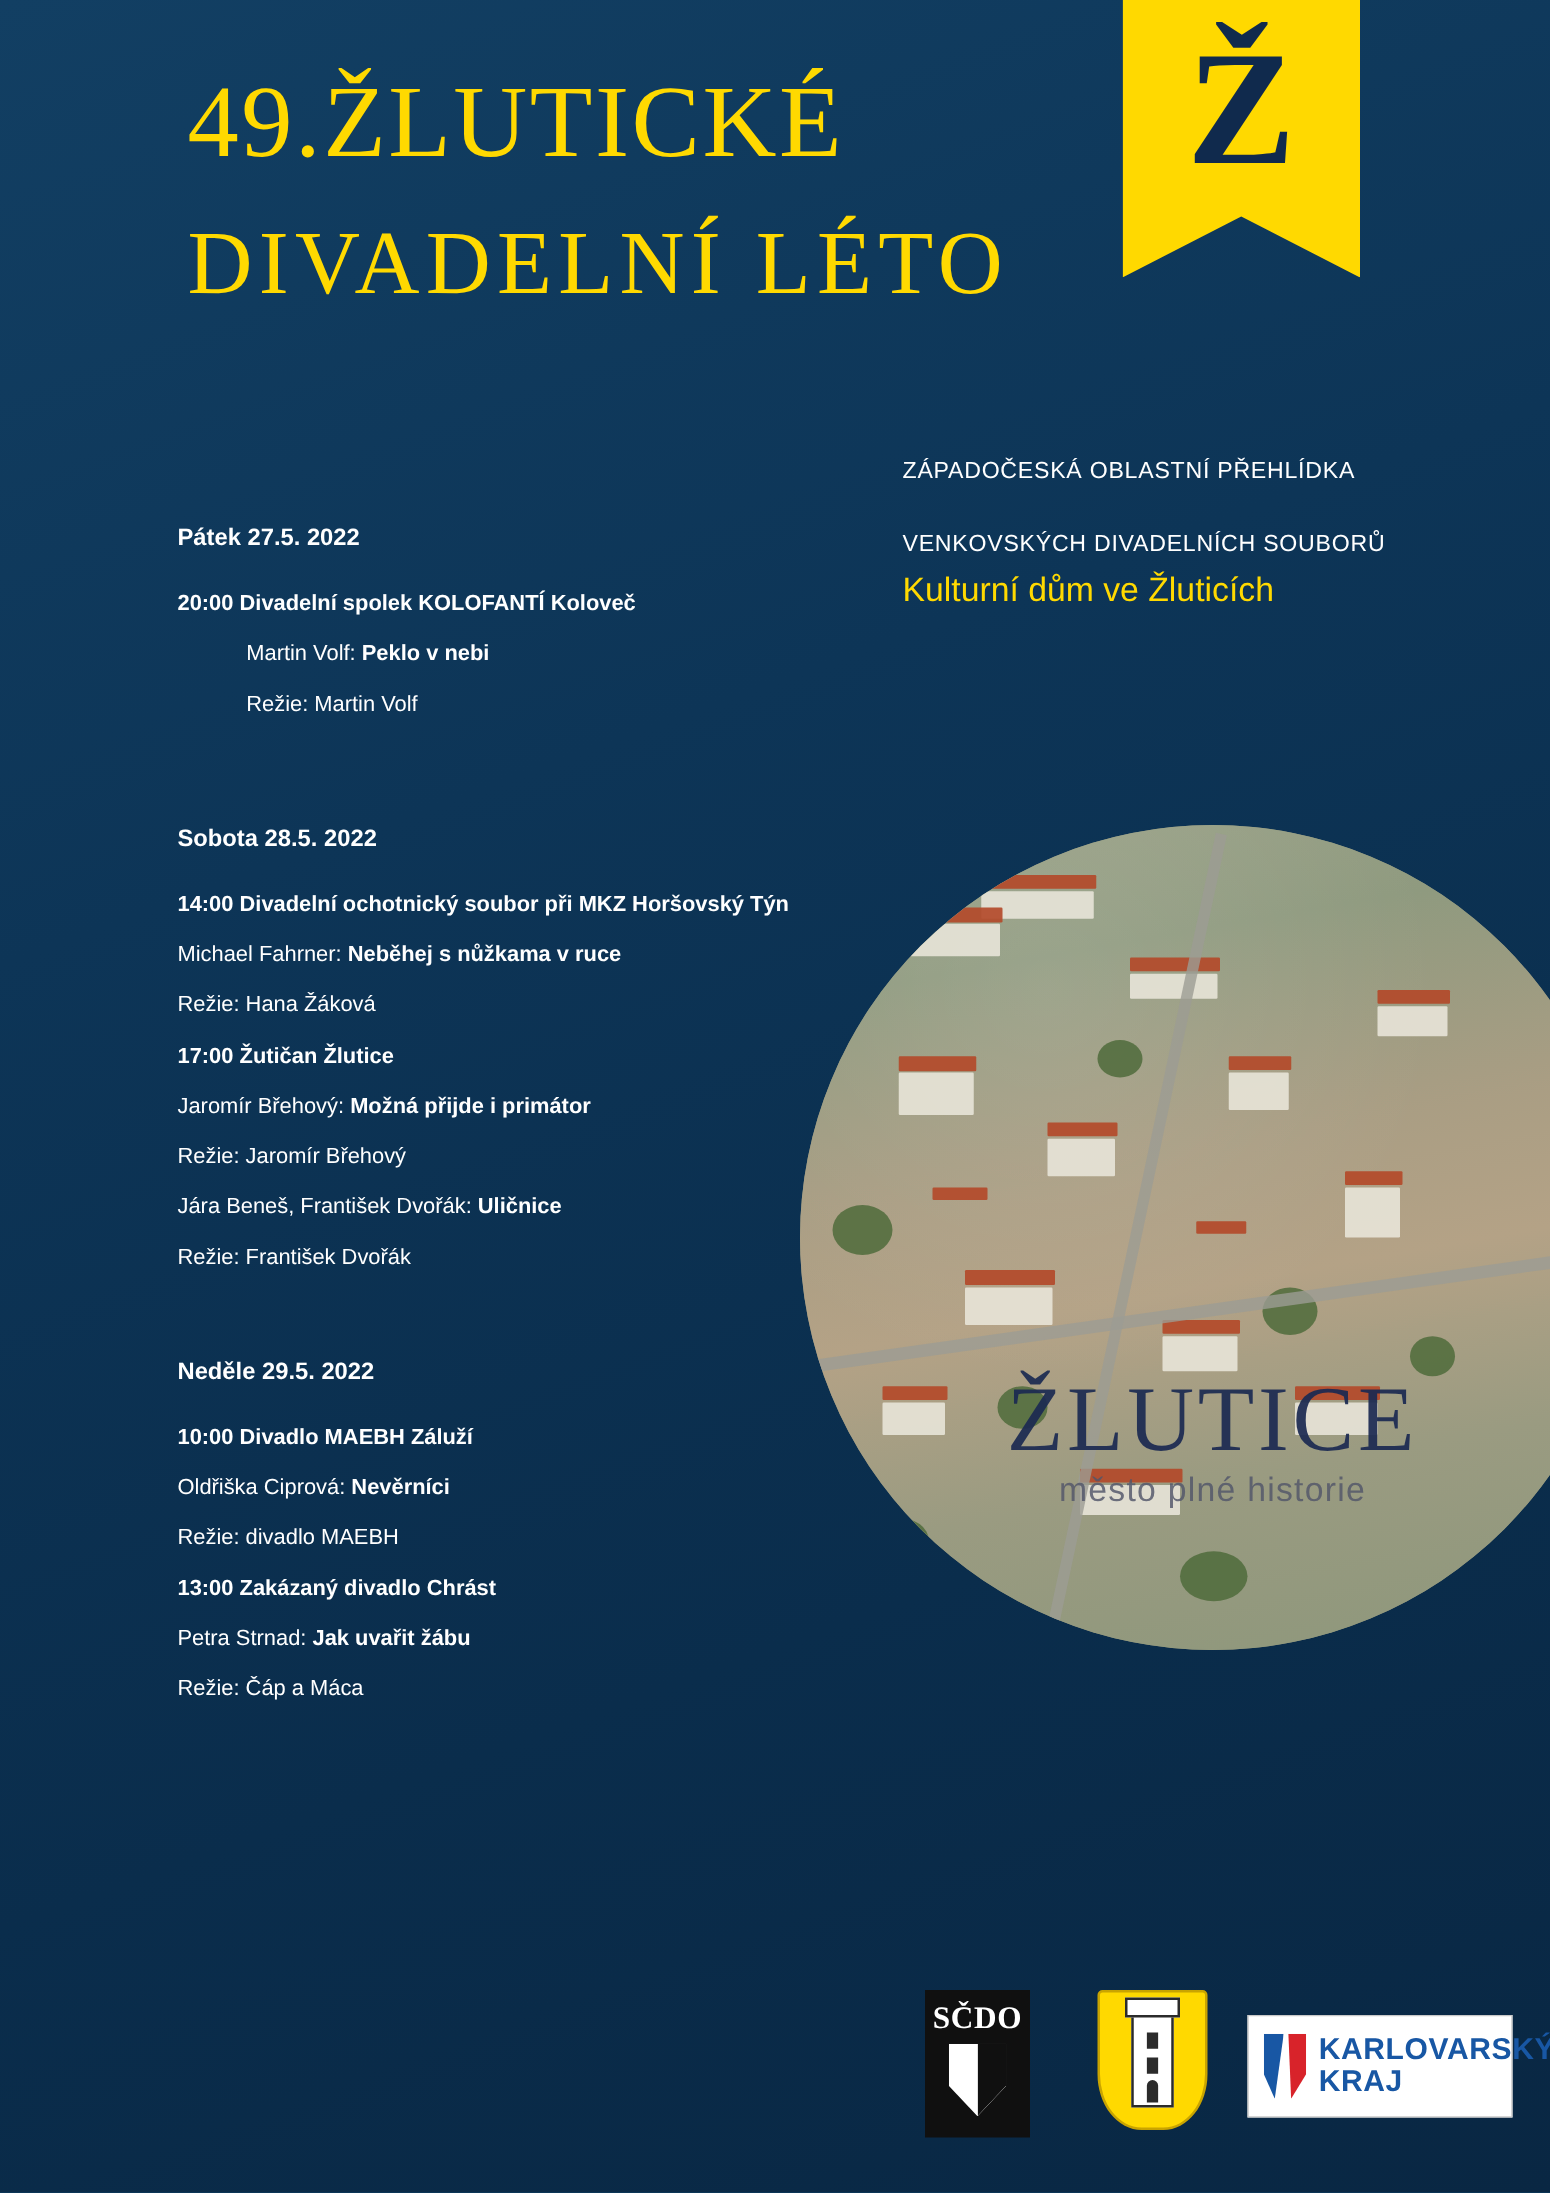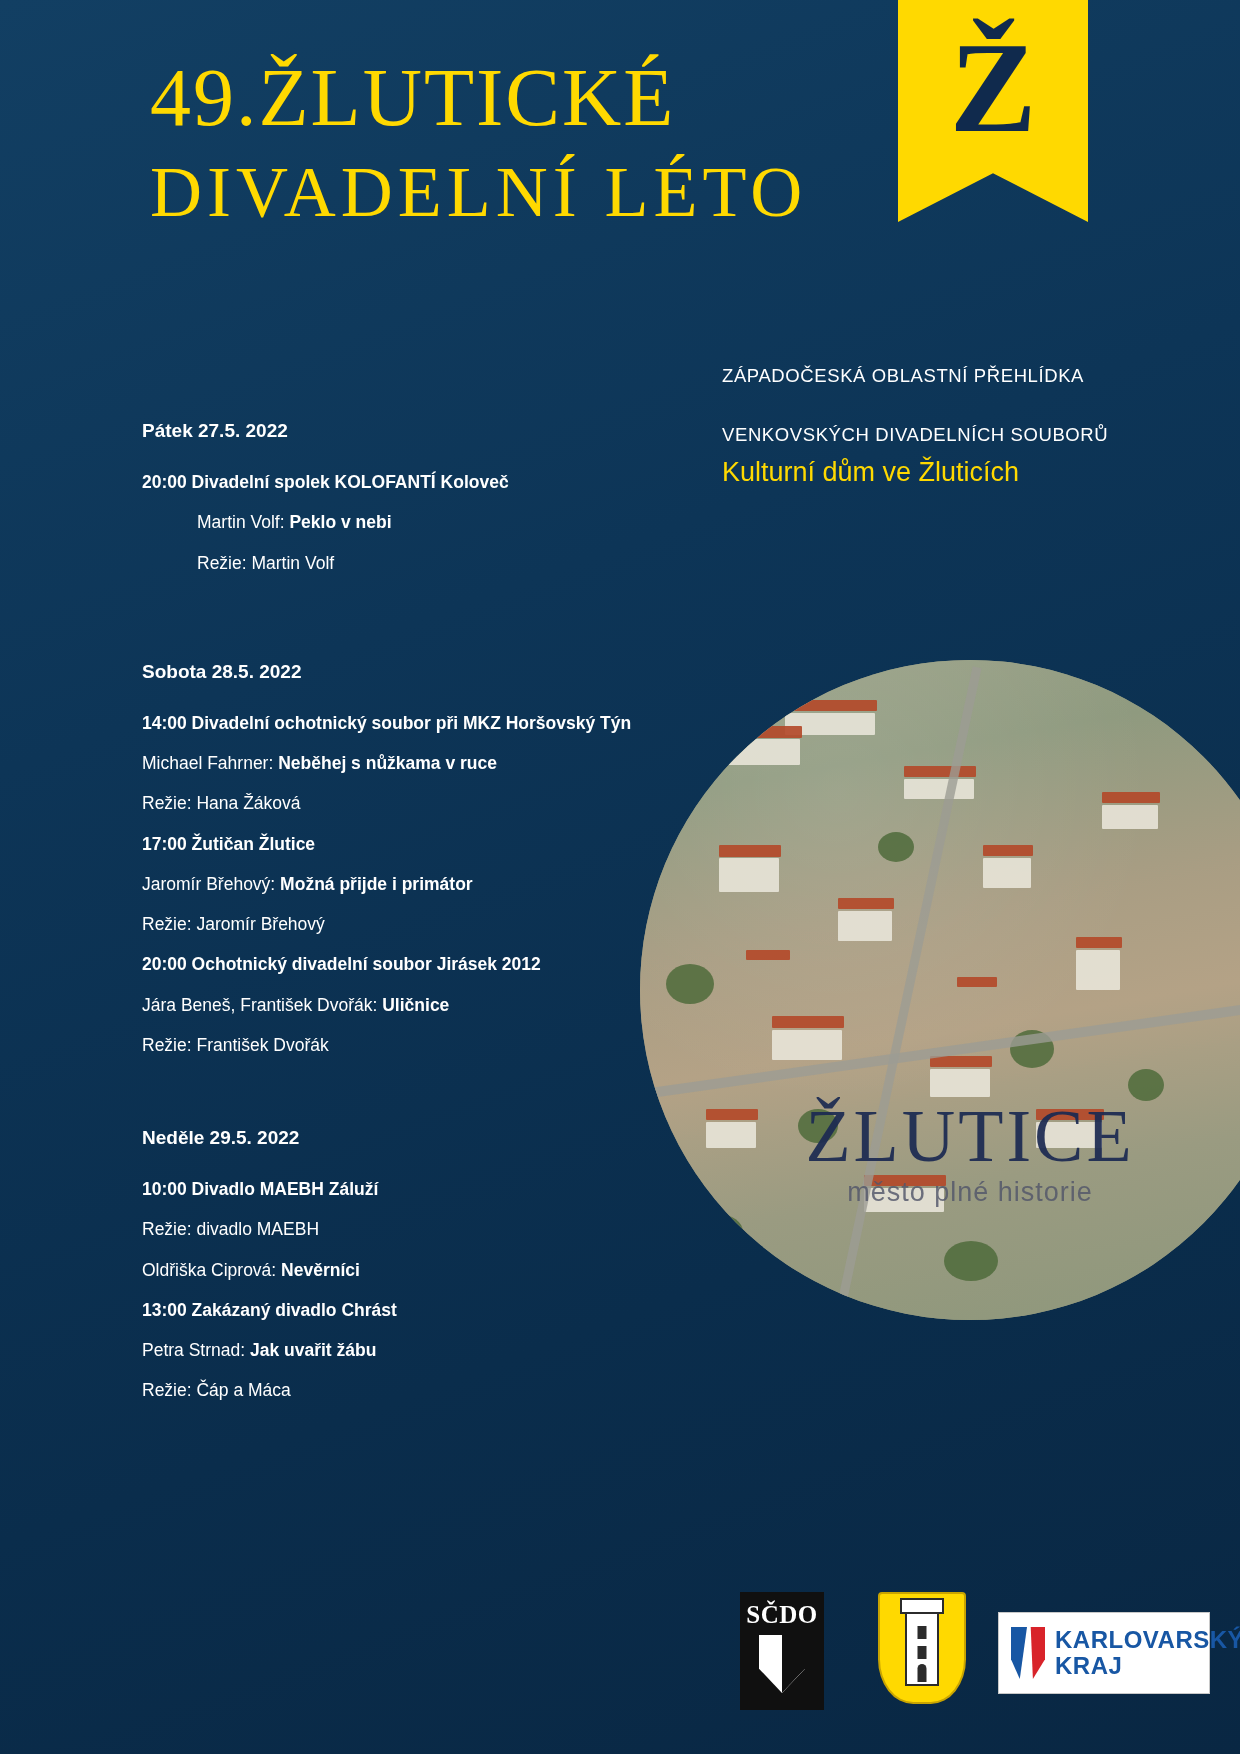--- a/index.html
+++ b/index.html
@@ -38,21 +38,21 @@
     letter-spacing: 2px;
     line-height: 1.05;
     white-space: nowrap;
   }
   .title-line2 {
     font-family: "Liberation Serif", serif;
     color: #ffd900;
     font-size: 72px;
     letter-spacing: 5px;
     line-height: 1.25;
-    margin-top: 6px;
+    margin-top: 24px;
     white-space: nowrap;
   }
 
   
   .ribbon {
     position: absolute;
     right: 152px;
     top: 0;
     width: 190px;
     height: 222px;
@@ -435,33 +435,32 @@
         <div class="line">Režie: Hana Žáková</div>
       </div>
 
       <div class="event">
         <div class="line bold">17:00 Žutičan Žlutice</div>
         <div class="line"><span>Jaromír Břehový: </span><span class="b">Možná přijde i primátor</span></div>
         <div class="line">Režie: Jaromír Břehový</div>
       </div>
 
       <div class="event">
-        <div class="line bold">20:00 Ochotnický divadelní soubor Jirásek 2012</div>
         <div class="line"><span>Jára Beneš, František Dvořák: </span><span class="b">Uličnice</span></div>
         <div class="line">Režie: František Dvořák</div>
       </div>
     </div>
 
     <div class="day">
       <div class="day-head">Neděle 29.5. 2022</div>
 
       <div class="event">
         <div class="line bold">10:00 Divadlo MAEBH Záluží</div>
+        <div class="line"><span>Oldřiška Ciprová: </span><span class="b">Nevěrníci</span></div>
         <div class="line">Režie: divadlo MAEBH</div>
-        <div class="line"><span>Oldřiška Ciprová: </span><span class="b">Nevěrníci</span></div>
       </div>
 
       <div class="event">
         <div class="line bold">13:00 Zakázaný divadlo Chrást</div>
         <div class="line"><span>Petra Strnad: </span><span class="b">Jak uvařit žábu</span></div>
         <div class="line">Režie: Čáp a Máca</div>
       </div>
     </div>
 
   </div>

